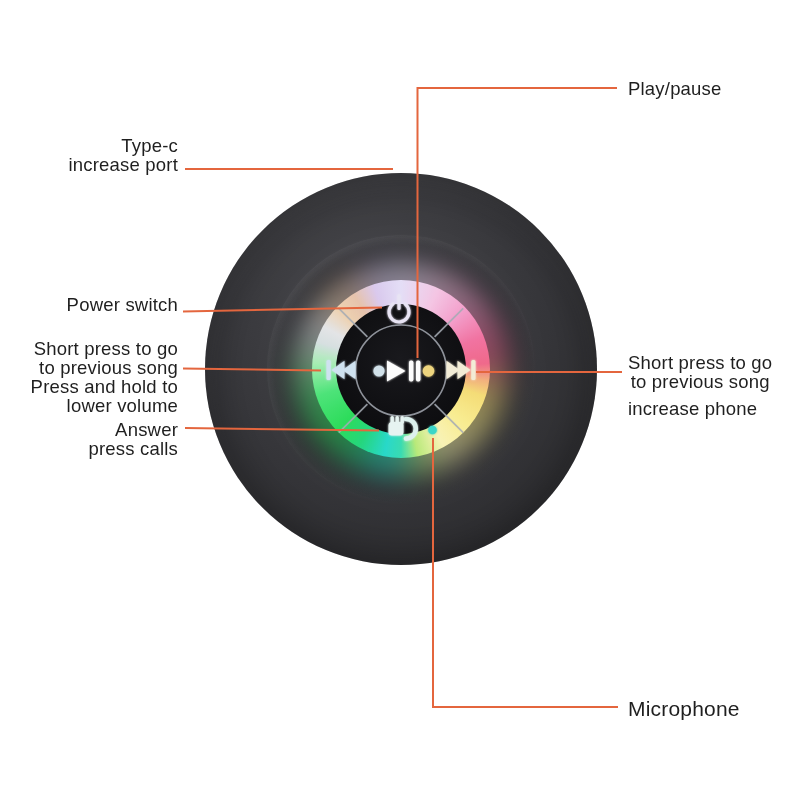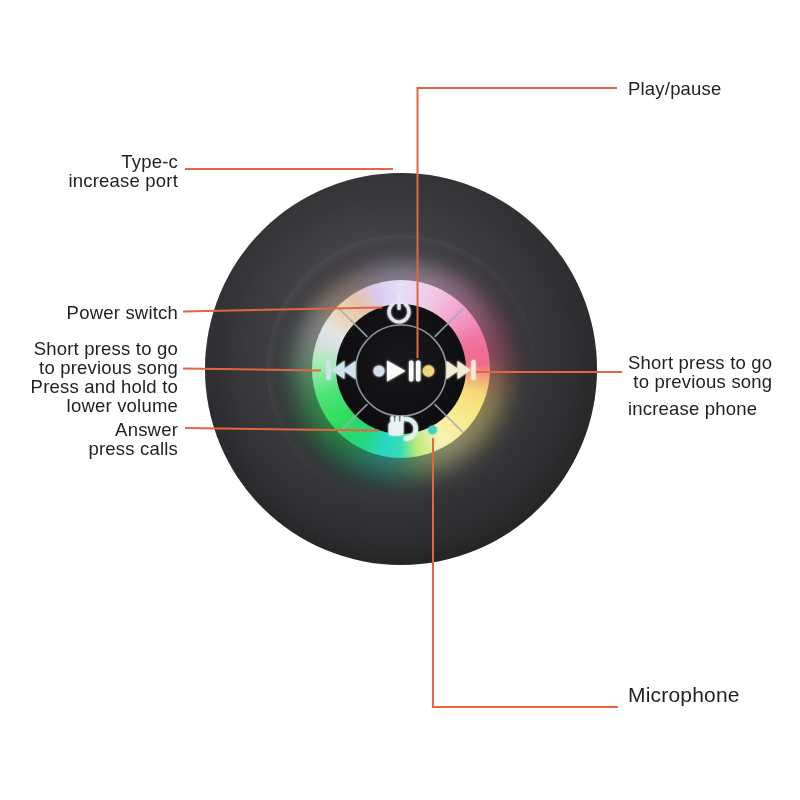--- a/index.html
+++ b/index.html
@@ -58,21 +58,21 @@
 
   
   .label{
     position:absolute;
     color:var(--text,#1F1F1F);
     font-size:18.5px;line-height:19px;letter-spacing:.2px;
     white-space:nowrap;
   }
   .label .lbl-line{display:block;}
   .r{right:622px;text-align:right;}
-  .l{left:628px;text-align:right;}
+  .l{left:628px;text-align:center;}
   .bold{font-weight:normal;}
   .big{font-size:21px;line-height:21px;}
 </style>
 </head>
 <body>
 
 <div class="stage">
 
   <div class="speaker-body"></div>
   <div class="control-recess"></div>
@@ -144,30 +144,30 @@
       <polyline class="callout" points="185,169 393,169"></polyline>
       <polyline class="callout" points="617,88 417.5,88 417.5,358"></polyline>
       <polyline class="callout" points="183,311.5 382,307.5"></polyline>
       <polyline class="callout" points="183,368.5 321,370.5"></polyline>
       <polyline class="callout" points="185,428 379,430.5"></polyline>
       <polyline class="callout" points="476,372 622,372"></polyline>
       <polyline class="callout" points="433,438 433,707 618,707"></polyline>
     </g>
   </svg>
 
-  <div class="label r" style="top:152px">
+  <div class="label r" style="top:136px">
     <span class="lbl-line">Type-c</span>
     <span class="lbl-line">increase port</span>
   </div>
 
   <div class="label l" style="top:79px">
     <span class="lbl-line">Play/pause</span>
   </div>
 
-  <div class="label r" style="top:303px">
+  <div class="label r" style="top:295px">
     <span class="lbl-line">Power switch</span>
   </div>
 
   <div class="label r" style="top:339px">
     <span class="lbl-line">Short press to go</span>
     <span class="lbl-line">to previous song</span>
   </div>
 
   <div class="label r bold" style="top:377px">
     <span class="lbl-line">Press and hold to</span>
@@ -181,17 +181,17 @@
 
   <div class="label l" style="top:353px">
     <span class="lbl-line">Short press to go</span>
     <span class="lbl-line">to previous song</span>
   </div>
 
   <div class="label l bold" style="top:399px">
     <span class="lbl-line">increase phone</span>
   </div>
 
-  <div class="label l big" style="top:684px">
+  <div class="label l big" style="top:698px">
     <span class="lbl-line">Microphone</span>
   </div>
 
 </div>
 
 </body></html>

